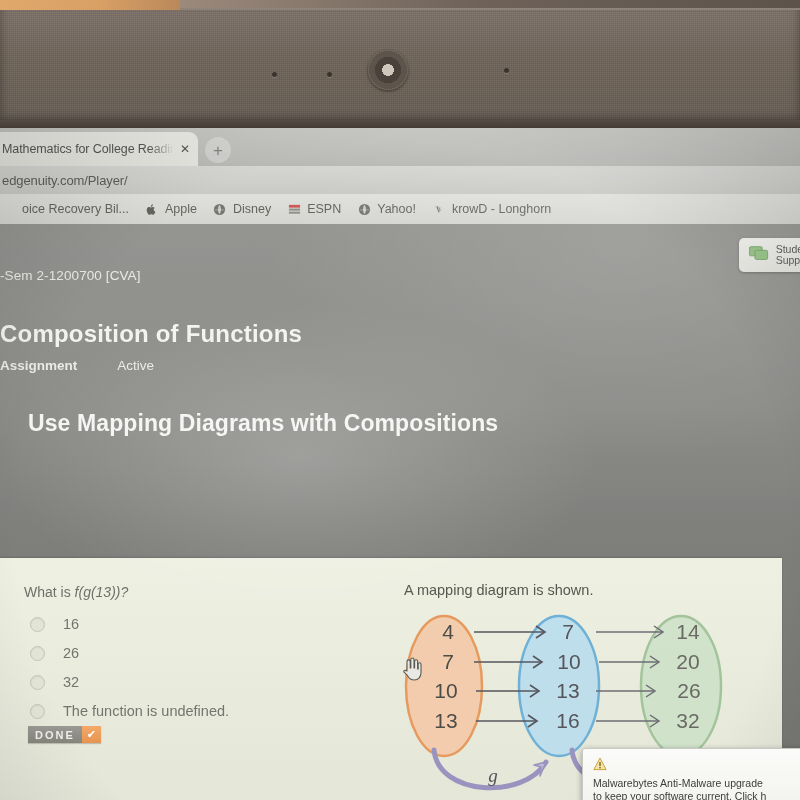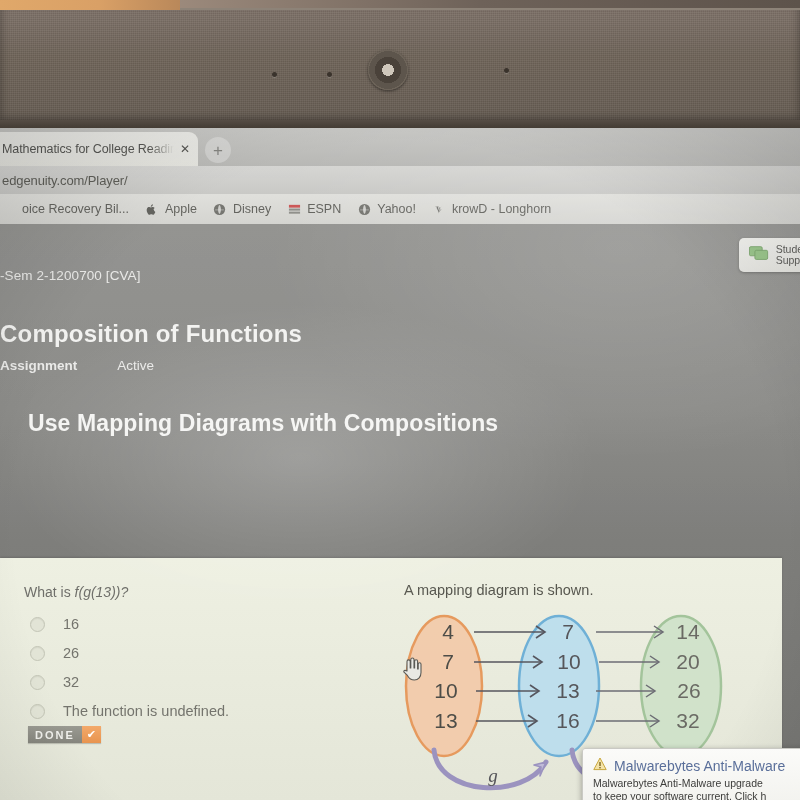--- a/index.html
+++ b/index.html
@@ -425,19 +425,18 @@
 
   <div id="toast">
     <div class="head">
       <span class="warn">
         <svg viewBox="0 0 14 14" width="14" height="14">
           <path d="M7 1 L13.2 12.6 H0.8 Z" fill="#f4e3a8" stroke="#c8a73e" stroke-width="1"></path>
           <rect x="6.3" y="5" width="1.4" height="4" fill="#7a6420"></rect>
           <rect x="6.3" y="10" width="1.4" height="1.4" fill="#7a6420"></rect>
         </svg>
       </span>
-      <span class="title">Malwarebytes Anti-Malware</span>
     </div>
     <div class="body">Malwarebytes Anti-Malware upgrade
 to keep your software current. Click h</div>
   </div>
 
 </div>
 
 </body></html>

